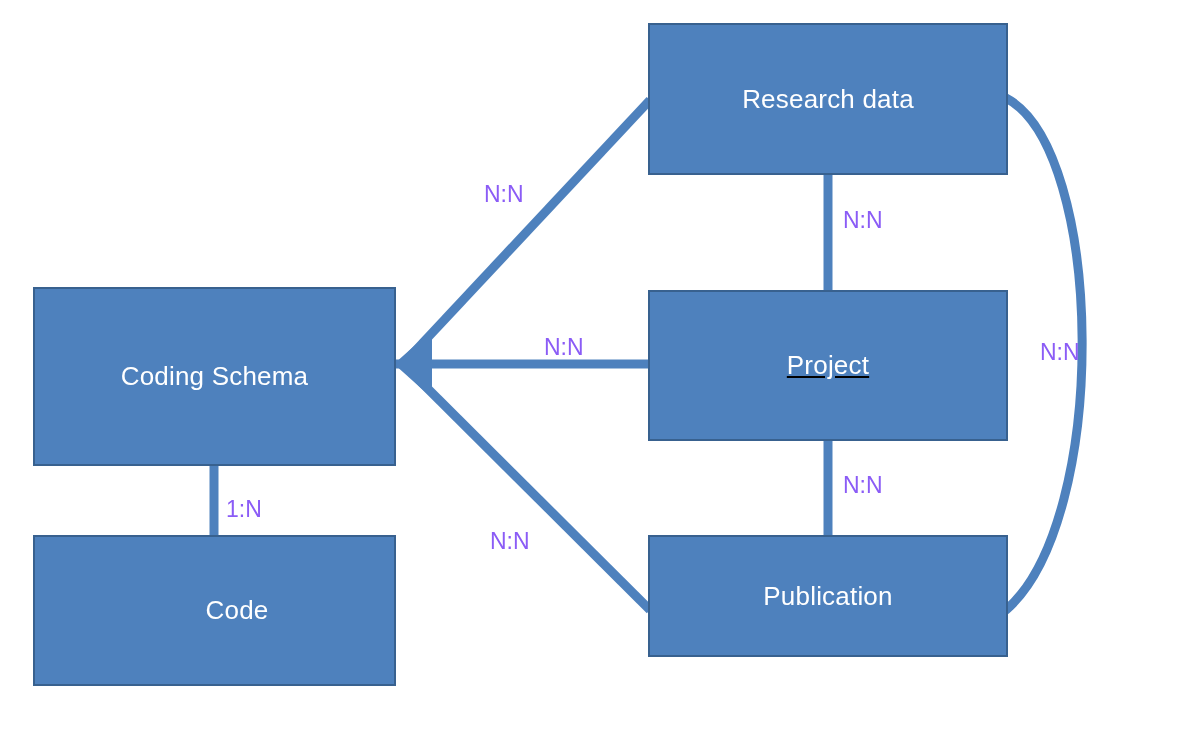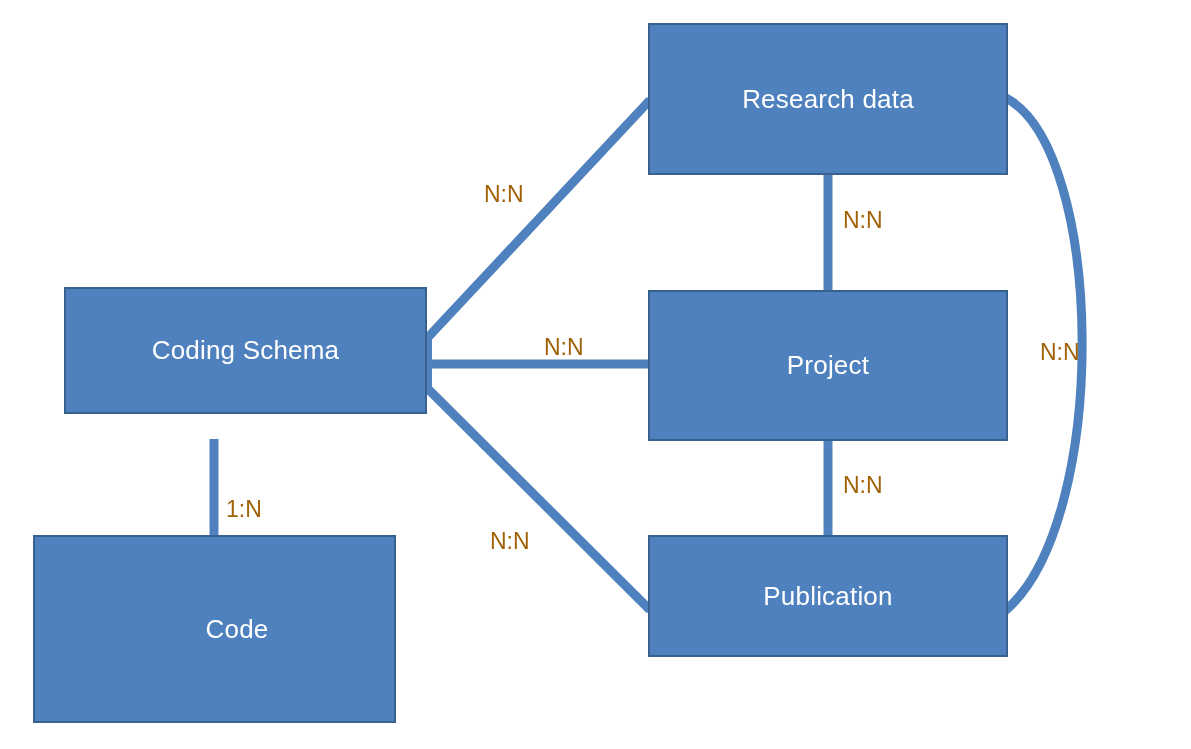--- a/index.html
+++ b/index.html
@@ -40,33 +40,33 @@
     font-family: "Liberation Sans", sans-serif;
     font-size: 26px;
     font-weight: 400;
     letter-spacing: 0.2px;
     line-height: 1.1;
     text-align: center;
     white-space: nowrap;
   }
   .edge-label {
     position: absolute;
-    color: #a16207;
+    color: #8b5cf6;
     font-family: "Liberation Sans", sans-serif;
     font-size: 23px;
     font-weight: 400;
     line-height: 1;
     white-space: nowrap;
     background: transparent;
     z-index: 8;
   }
   #node-research-data { left: 648px;  top: 23px;  width: 360px; height: 152px; }
-  #node-coding-schema { left: 33px;   top: 287px; width: 363px; height: 127px; margin-left: 31px; }
-  #node-project       { left: 648px;  top: 290px; width: 360px; height: 151px; }
-  #node-code          { left: 33px;   top: 535px; width: 363px; height: 188px; padding-left: 45px; }
+  #node-coding-schema { left: 33px;   top: 287px; width: 363px; height: 179px; }
+  #node-project       { left: 648px;  top: 290px; width: 360px; height: 151px; text-decoration: underline; }
+  #node-code          { left: 33px;   top: 535px; width: 363px; height: 151px; padding-left: 45px; }
   #node-publication   { left: 648px;  top: 535px; width: 360px; height: 122px; }
 
   #label-cs-rd   { left: 484px;  top: 183px; }
   #label-rd-pr   { left: 843px;  top: 209px; }
   #label-cs-pr   { left: 544px;  top: 336px; }
   #label-rd-pub  { left: 1040px; top: 341px; }
   #label-cs-code { left: 226px;  top: 498px; }
   #label-pr-pub  { left: 843px;  top: 474px; }
   #label-cs-pub  { left: 490px;  top: 530px; }
 </style>

